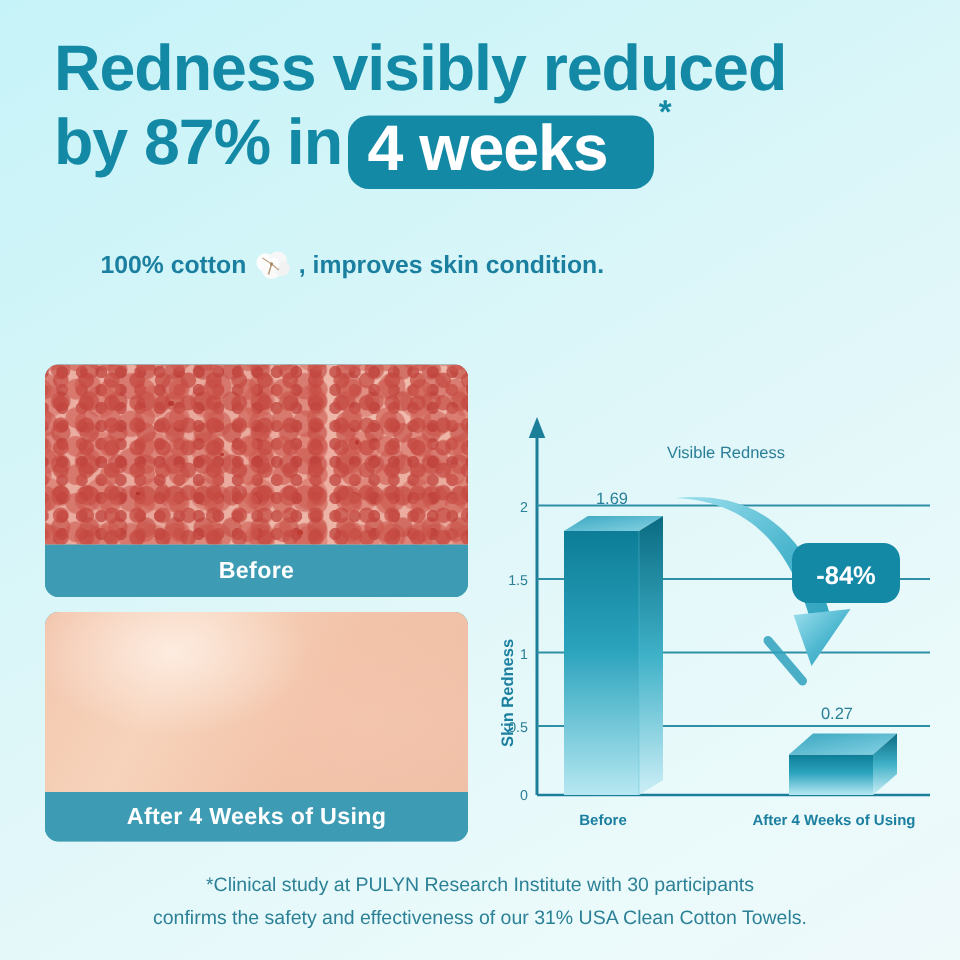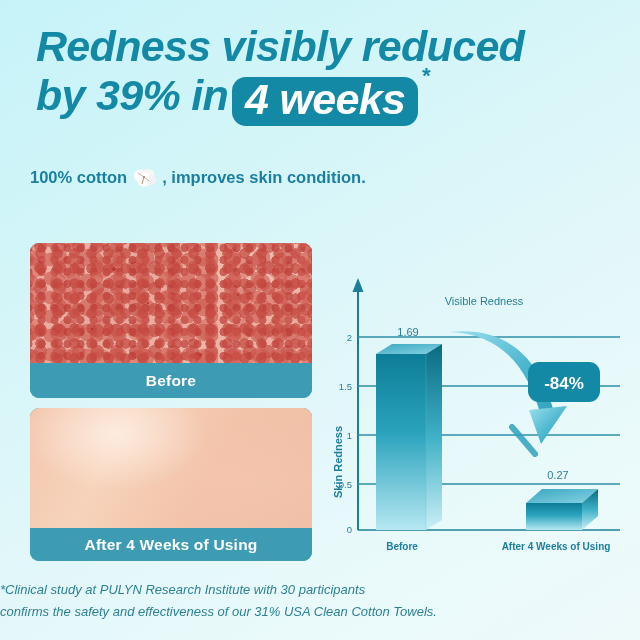--- a/index.html
+++ b/index.html
@@ -16,30 +16,29 @@
 
   
   .headline {
     position: absolute;
     left: 36px; top: 22px; width: 580px;
     color: #1489a6;
     font-weight: 800;
     font-size: 43px;
     line-height: 1.15;
     letter-spacing: -0.7px;
-    font-style: italic;
   }
   .hl-line { white-space: nowrap; display: block; }
   .hl-line2 { position: relative; }
   .badge-weeks {
     display: inline-block;
     background: #1489a6;
     color: #ffffff;
     border-radius: 14px;
-    padding: 1px 13px 4px 13px;
+    padding: 1px 31px 4px 13px;
     margin-left: 4px;
     line-height: 1.02;
     vertical-align: baseline;
     position: relative;
     top: 4px;
   }
   .asterisk {
     color: #1489a6;
     font-size: 22px;
     font-weight: 800;
@@ -51,21 +50,21 @@
 
   
   .subtitle {
     position: absolute;
     left: 30px; top: 165px; width: 600px;
     color: #1b7fa0;
     font-size: 16.5px;
     font-weight: 700;
     line-height: 1.55;
   }
-  .sub-line { display: block; white-space: nowrap; }
+  .sub-line { display: block; white-space: nowrap; margin-left: 37px; }
   .cotton-icon {
     display: inline-block;
     width: 30px; height: 22px;
     vertical-align: -6px;
     margin: 0 1px 0 4px;
   }
 
   
   .photo-card {
     position: absolute;
@@ -170,35 +169,34 @@
   }
   .pct-text {
     font-family: "Liberation Sans", sans-serif;
     font-size: 17px; font-weight: 800; fill: #ffffff;
   }
 
   
   .footnote {
     position: absolute;
     left: 0; right: 0; bottom: 18px;
-    text-align: left;
+    text-align: center;
     color: #2c8196;
     font-size: 13px;
-    font-style: italic;
     line-height: 1.65;
   }
   .fn-line { display: block; }
 </style>
 </head>
 <body>
 
 <div class="headline">
   <span class="hl-line">Redness visibly reduced</span>
   <span class="hl-line hl-line2">
-    <span>by 39% in</span><span class="badge-weeks">4 weeks</span><span class="asterisk">*</span>
+    <span>by 87% in</span><span class="badge-weeks">4 weeks</span><span class="asterisk">*</span>
   </span>
 </div>
 
 <div class="subtitle">
   <span class="sub-line">
     <span>100% cotton</span><span class="cotton-icon">
       <svg viewBox="0 0 30 22" width="30" height="22" aria-hidden="true">
         <g>
           <ellipse cx="9" cy="9" rx="6" ry="6.2" fill="#fdfdfd"></ellipse>
           <ellipse cx="17" cy="7.5" rx="6.2" ry="5.8" fill="#f7f7f7"></ellipse>

